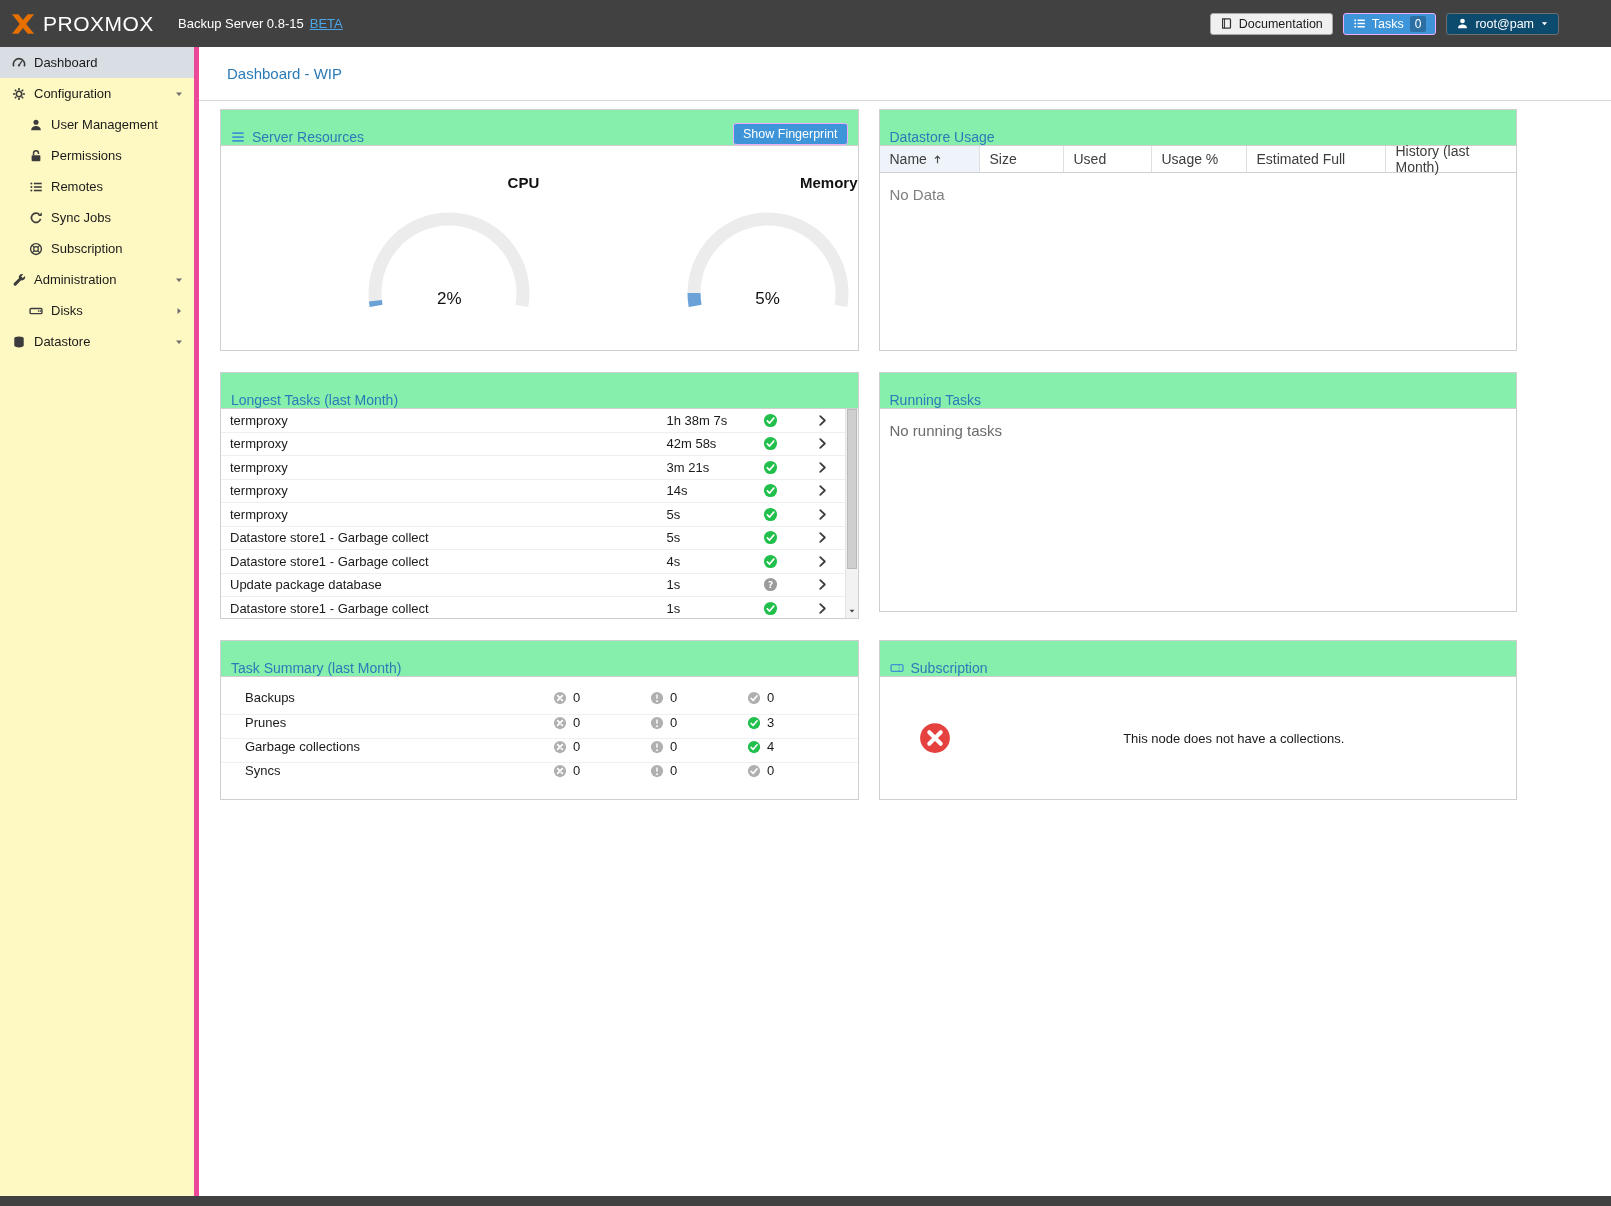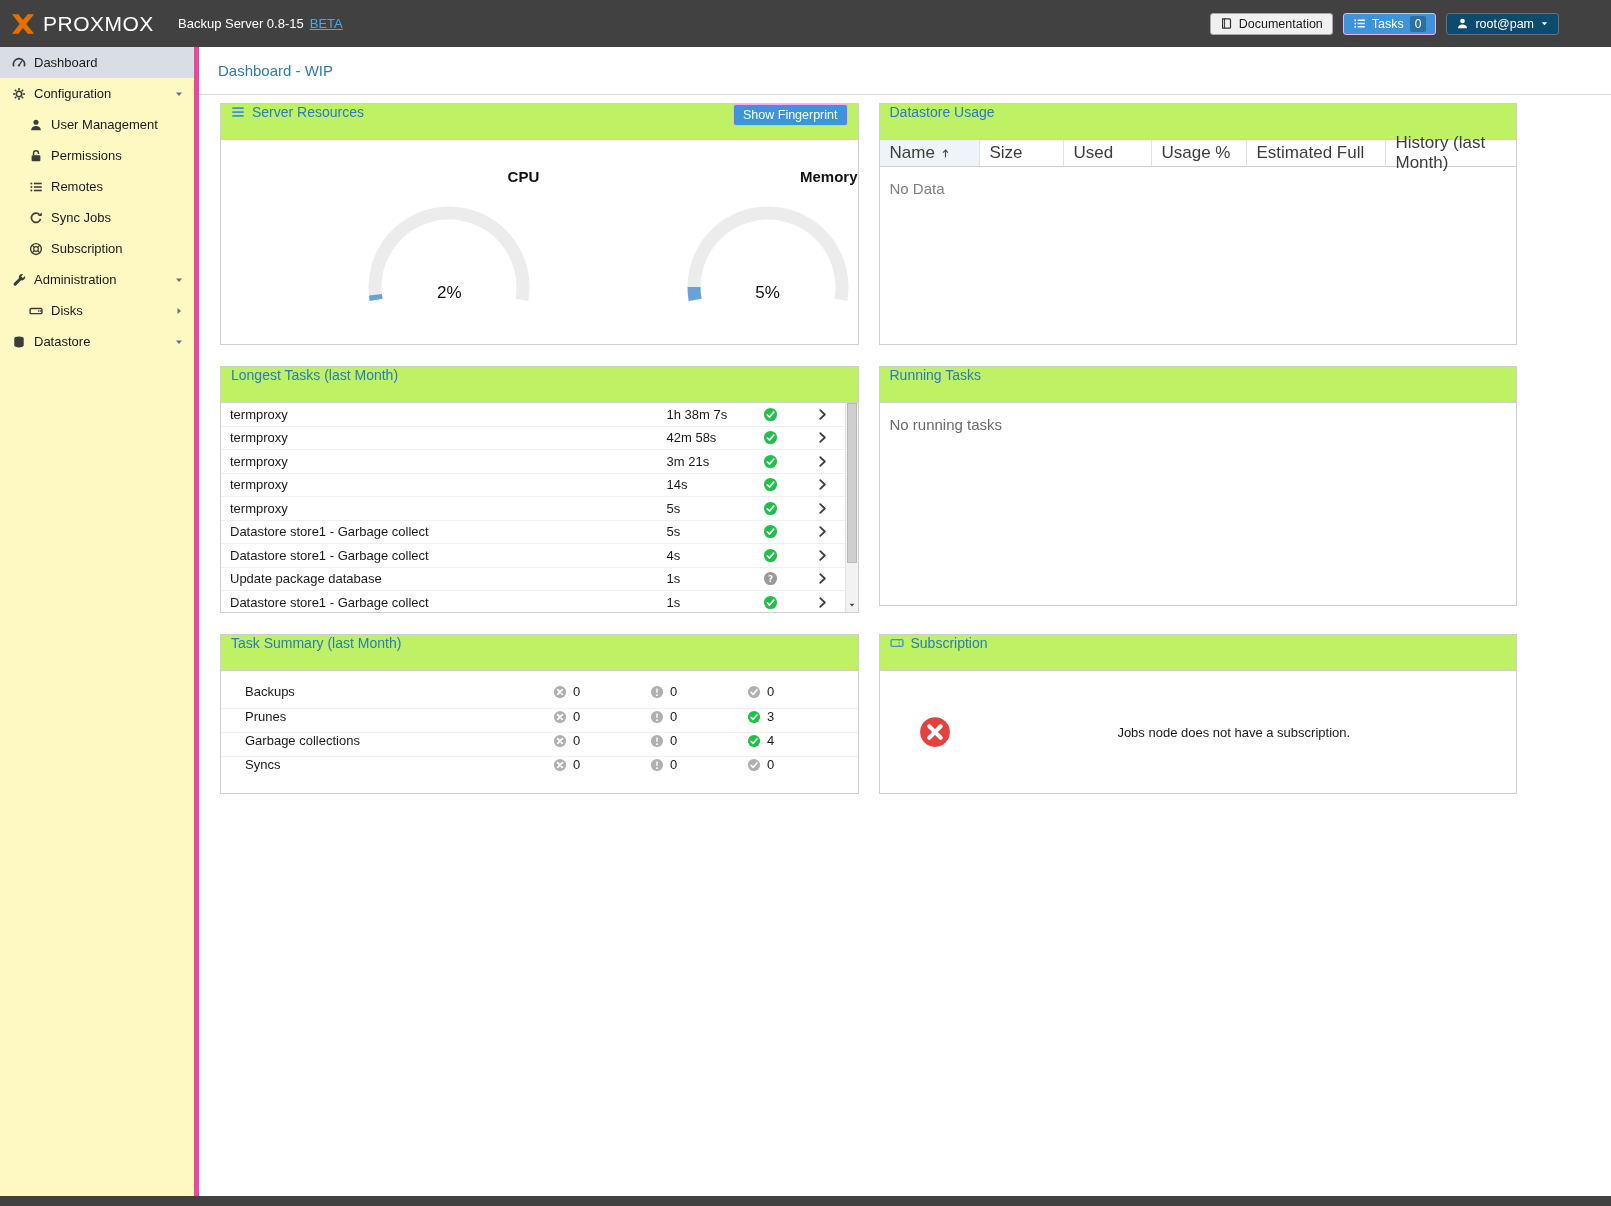--- a/index.html
+++ b/index.html
@@ -27,44 +27,44 @@
 
 .layout{display:flex;flex:1;min-height:0}
 .sidebar{width:199px;flex:none;background:#fef9c3;border-right:5px solid #ec4899}
 .side-item{display:flex;align-items:center;height:31px;padding:0 24px 0 12px;position:relative;cursor:pointer;color:#1a1a1a}
 .side-item.child{padding-left:29px}
 .side-item.sel{background:#d8dee3}
 .side-item svg.mi{width:14px;height:14px;margin-right:8px;color:#3c3c3c}
 .side-label{font-size:13px}
 .side-caret{position:absolute;right:10px;width:10px;height:10px;color:#6f6f6f}
 .main{flex:1;display:flex;flex-direction:column;min-width:0;background:#fff}
-.page-header{height:48px;flex:none;display:flex;align-items:center;padding-left:19px;border-bottom:1px solid #d8d8d8}
+.page-header{height:54px;flex:none;display:flex;align-items:center;padding-left:28px;border-bottom:1px solid #d8d8d8}
 .page-title{font-size:15px;color:#2b7bb9}
 .content{padding:8px 94px 20px 21px;display:grid;grid-template-columns:1fr 1fr;column-gap:20px;row-gap:21px;align-items:start;overflow:hidden}
 
 
 .panel{background:#fff;border:1px solid #cfcfcf;overflow:hidden}
-.panel-hd{height:36px;display:flex;align-items:flex-start;padding:0 10px;background:#bef264;border-bottom:1px solid #cfcfcf}
+.panel-hd{height:36px;display:flex;align-items:flex-end;padding:0 10px;background:#86efac;border-bottom:1px solid #cfcfcf}
 .panel-title{font-size:14px;color:#2b7bb9;display:flex;align-items:center;gap:7px}
 .panel-title svg{color:#3e93d2}
 #p-server,#p-datastore{height:242px}
 #p-longest{height:247px}
 #p-running{height:240px}
 #p-summary,#p-subscription{height:160px}
 
 
 .sr-body{display:flex;padding-top:28px}
 .gauge{flex:1;display:flex;flex-direction:column;align-items:flex-end}
 .gauge-label{font-weight:bold;font-size:15px;color:#111;margin-bottom:14px}
 .gauge-wrap{position:relative;width:180px;height:110px}
 .gauge-value{position:absolute;left:0;right:0;bottom:6px;text-align:center;font-size:17px;color:#111}
 .btn-fp{margin-left:auto}
 
 
-.du-head{display:flex;height:27px;border-bottom:1px solid #cfcfcf;font-size:17px;color:#3d3d3d}
+.du-head{display:flex;height:27px;border-bottom:1px solid #cfcfcf;font-size:14px;color:#3d3d3d}
 .du-cell{display:flex;align-items:center;padding-left:10px;border-right:1px solid #e0e0e0;cursor:pointer}
 .du-cell:last-child{border-right:none}
 .c-name{width:100px}.c-size{width:84px}.c-used{width:88px}.c-usage{width:95px}.c-est{width:139px}.c-hist{flex:1}
 .c-name.sorted{background:#eef4f9}
 .c-name svg{margin-left:5px;color:#4a4a4a}
 .du-empty,.rt-empty{padding:13px 10px;color:#7f7f7f;font-size:15px}
 .rt-empty{color:#6b6b6b}
 
 
 .lt-body{position:relative;height:209px;overflow:hidden}
@@ -685,21 +685,21 @@
             <svg class="ic s14" viewBox="0 0 16 16">
                 <use href="#i-ticket"></use>
               </svg>
             <span>Subscription</span>
           </span>
         </div>
         <div class="sub-body">
           <svg class="ic s34 red" viewBox="0 0 16 16">
               <use href="#i-times-circle"></use>
             </svg>
-          <div class="sub-msg">Jobs node does not have a subscription.</div>
+          <div class="sub-msg">This node does not have a collections.</div>
         </div>
       </section>
 
     </div>
   </div>
 </div>
 
 <div class="bottombar"></div>
 
 </body></html>

